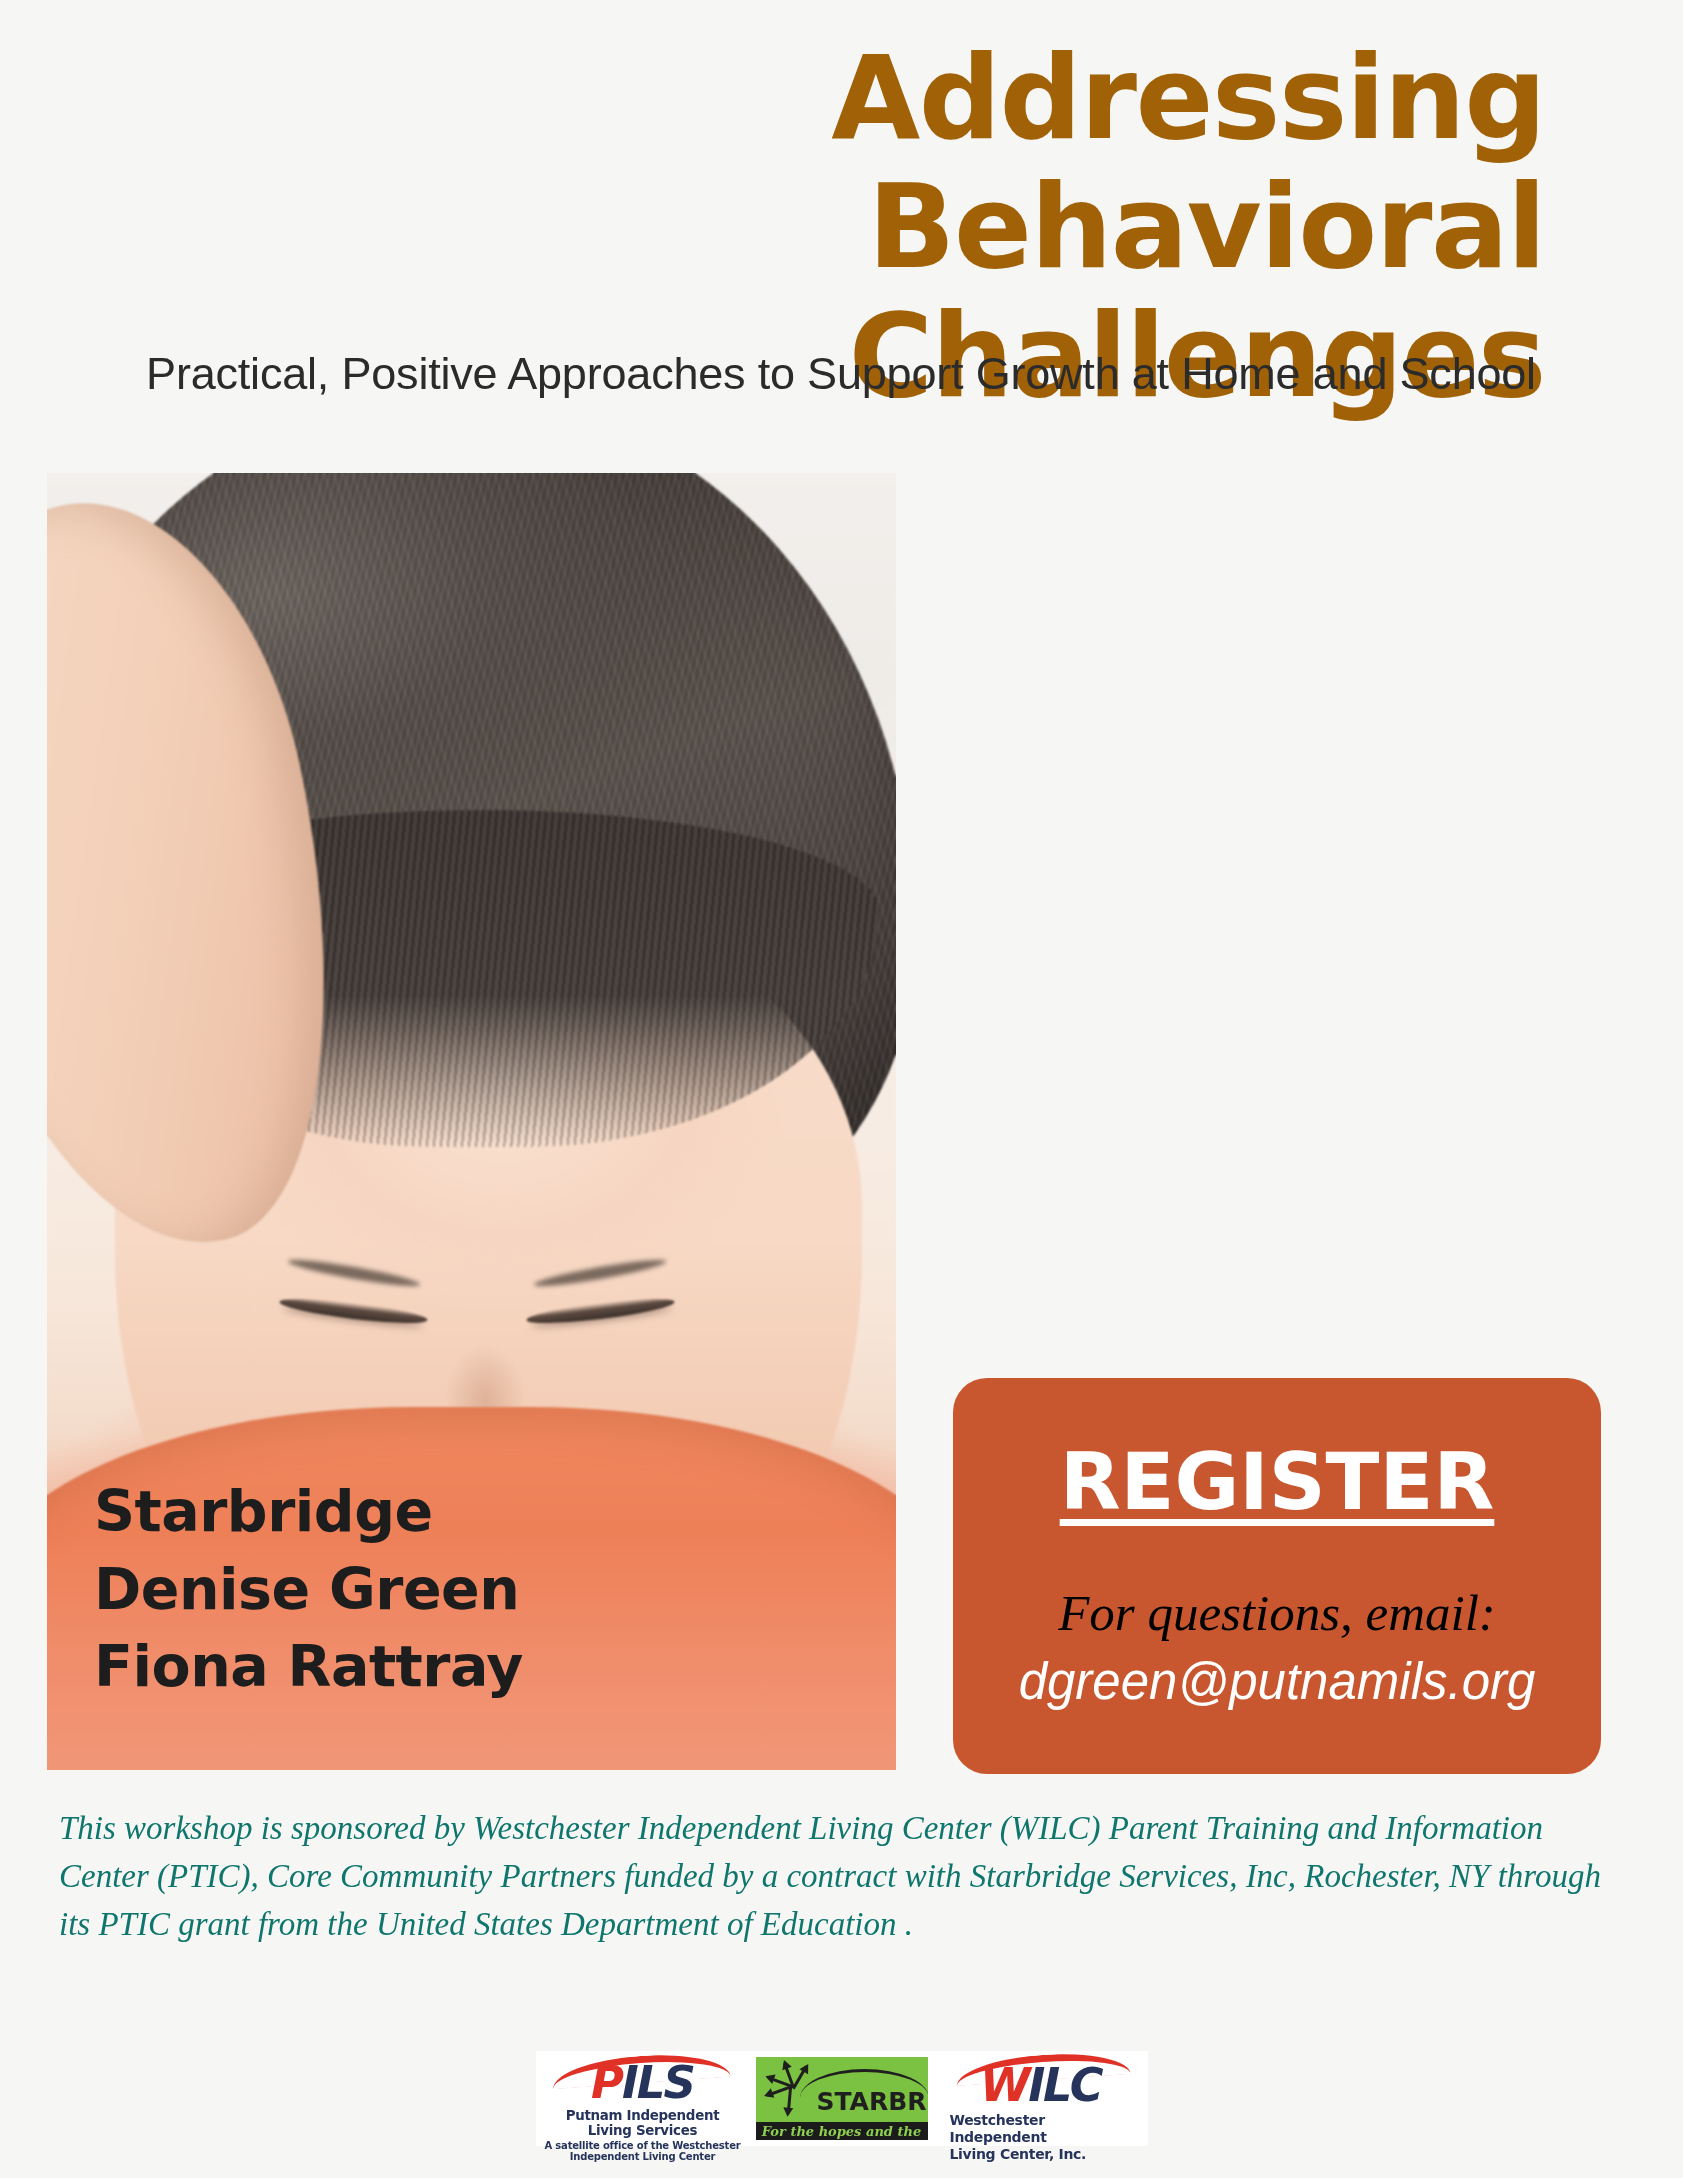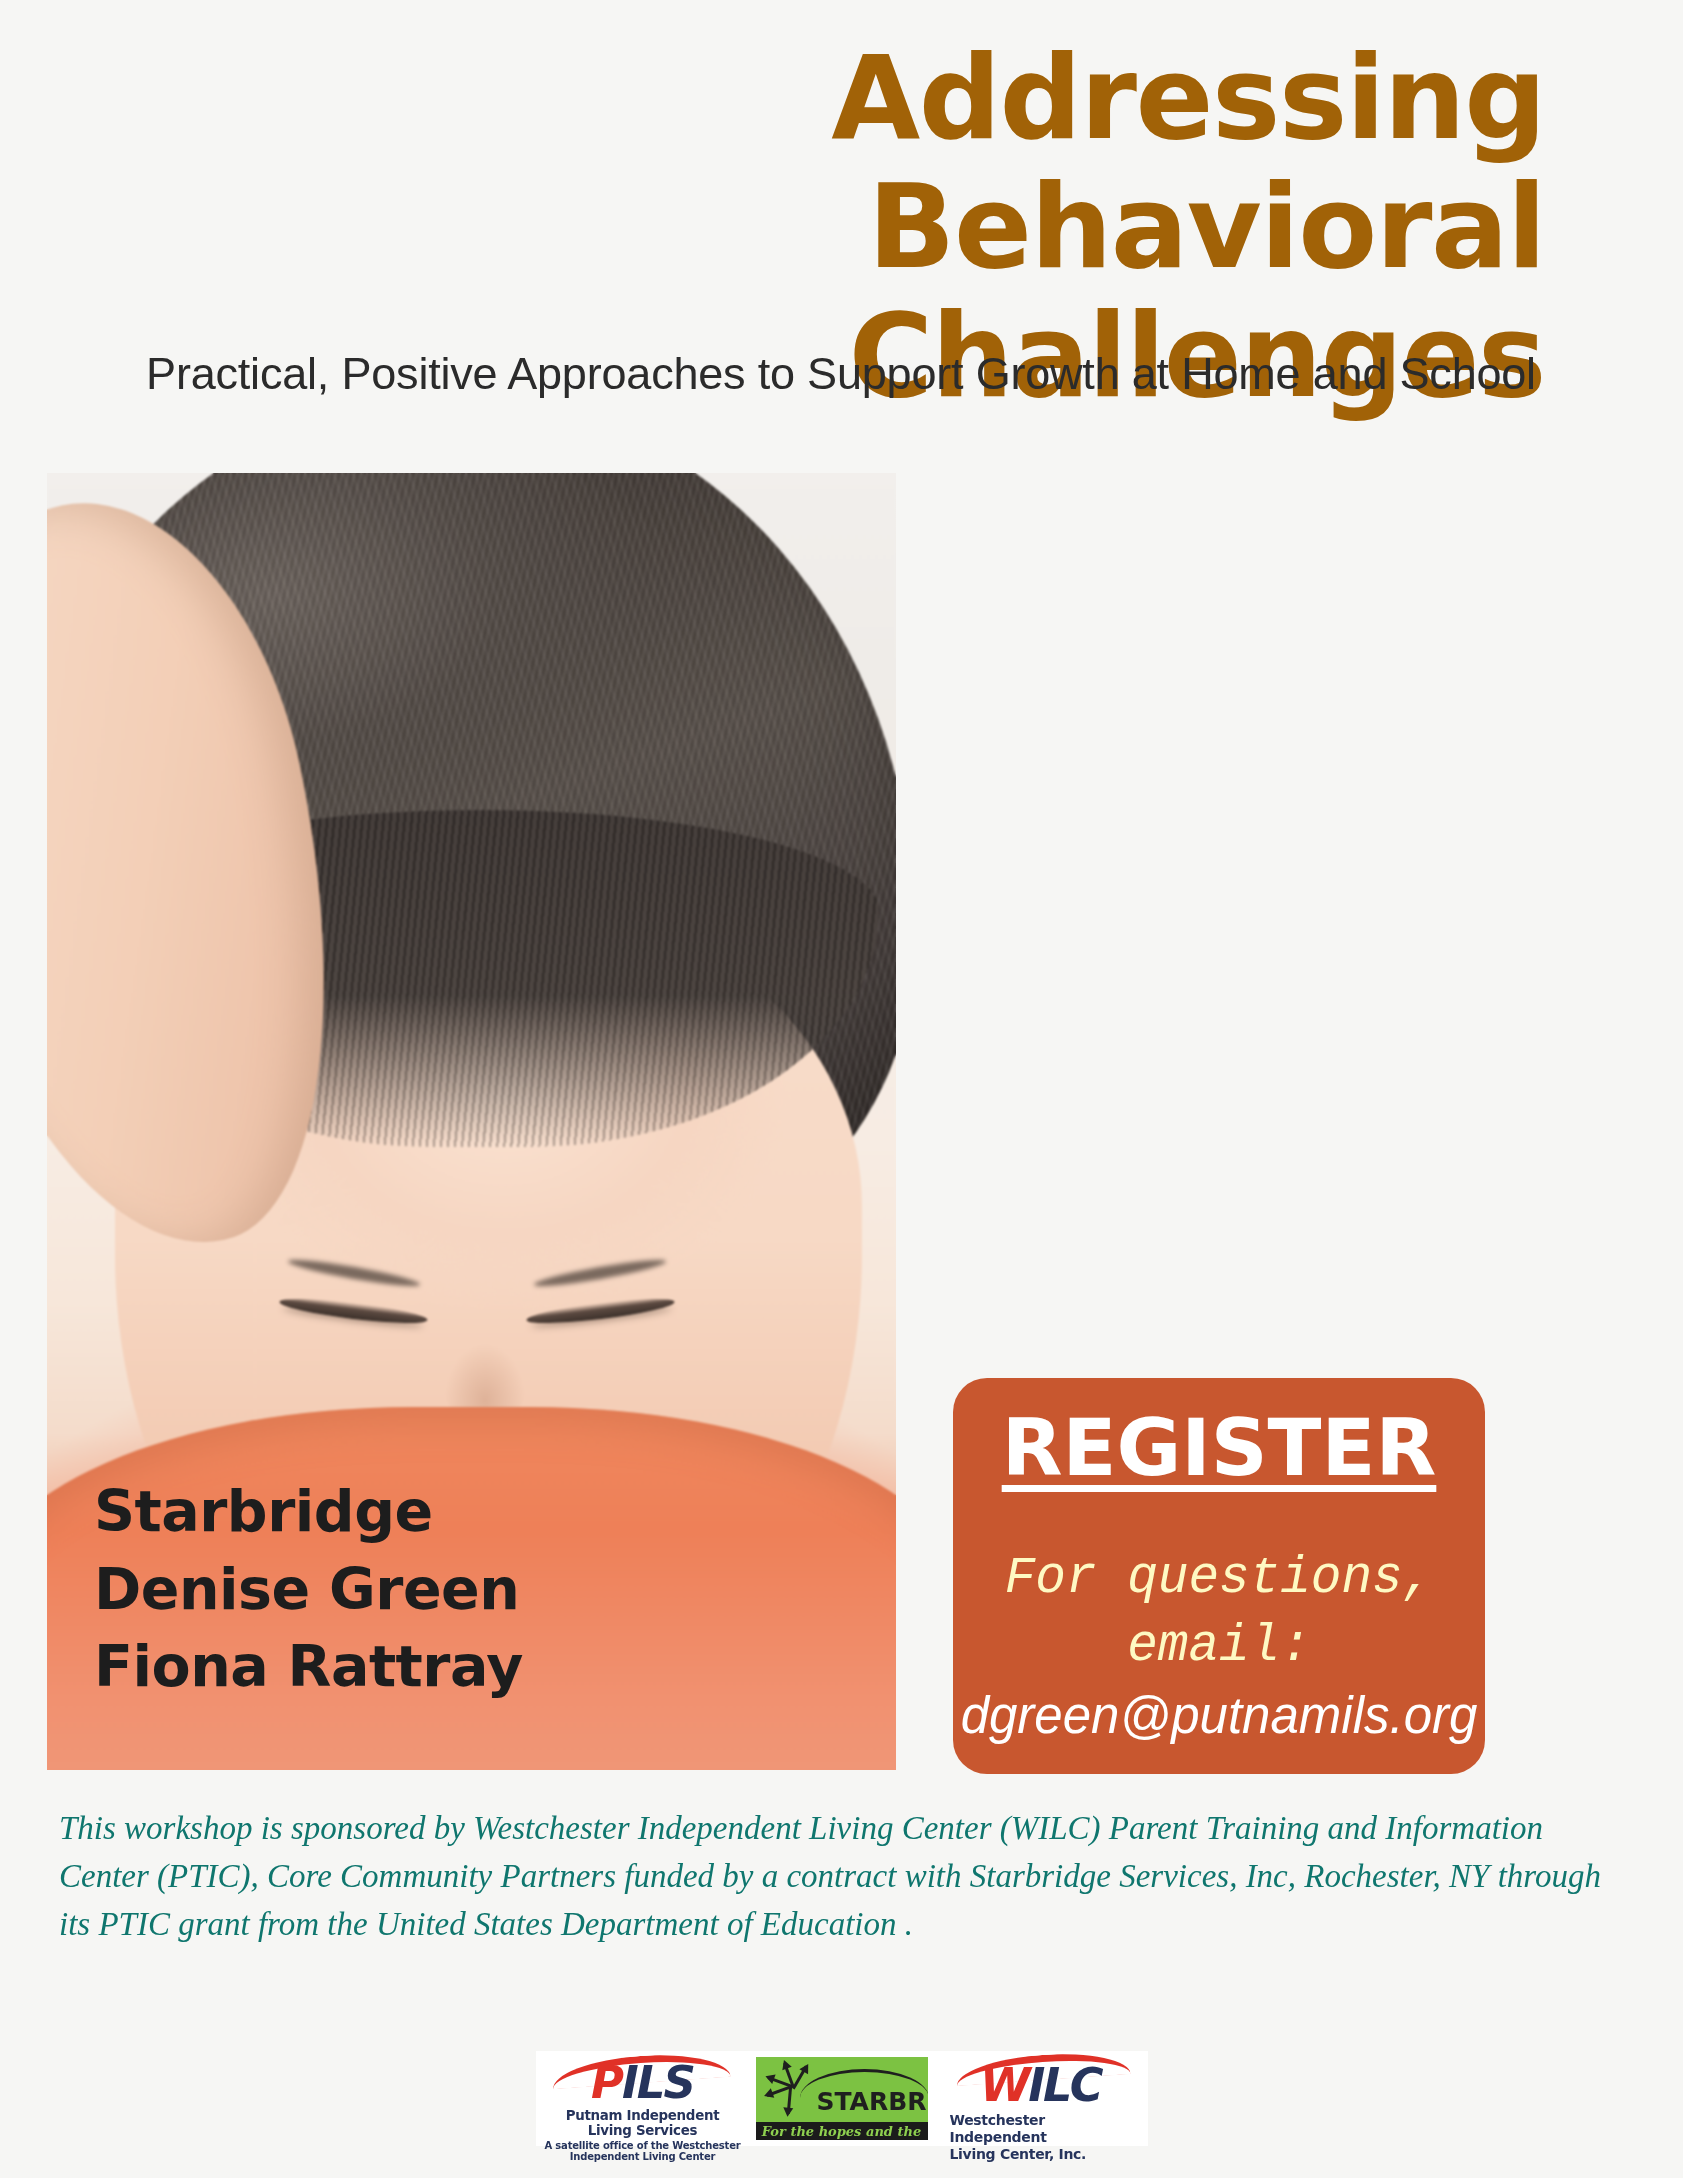--- a/index.html
+++ b/index.html
@@ -250,21 +250,21 @@
     font-weight: normal;
     font-size: 65px;
     line-height: 1.34;
   }
 
   
   .register-box {
     position: absolute;
     left: 953px;
     top: 1378px;
-    width: 532px;
+    width: 648px;
     height: 396px;
     border-radius: 34px;
     background: #c8572f;
     display: flex;
     flex-direction: column;
     align-items: center;
     justify-content: center;
     text-align: center;
     color: #ffffff;
     box-sizing: border-box;
@@ -276,25 +276,25 @@
     font-size: 79px;
     letter-spacing: 0px;
     text-decoration: underline;
     text-underline-offset: 10px;
     text-decoration-thickness: 7px;
     color: #ffffff;
     cursor: pointer;
   }
   .questions {
     margin-top: 51px;
-    font-family: Liberation Mono, monospace;
+    font-family: Liberation Serif, serif;
     font-style: italic;
     font-size: 51px;
     line-height: 1.34;
-    color: #fef9c3;
+    color: #000000;
   }
   .email-line {
     font-family: "Liberation Sans", sans-serif;
     font-style: italic;
     font-size: 51px;
     line-height: 1.34;
     color: #ffffff;
   }
 
   

